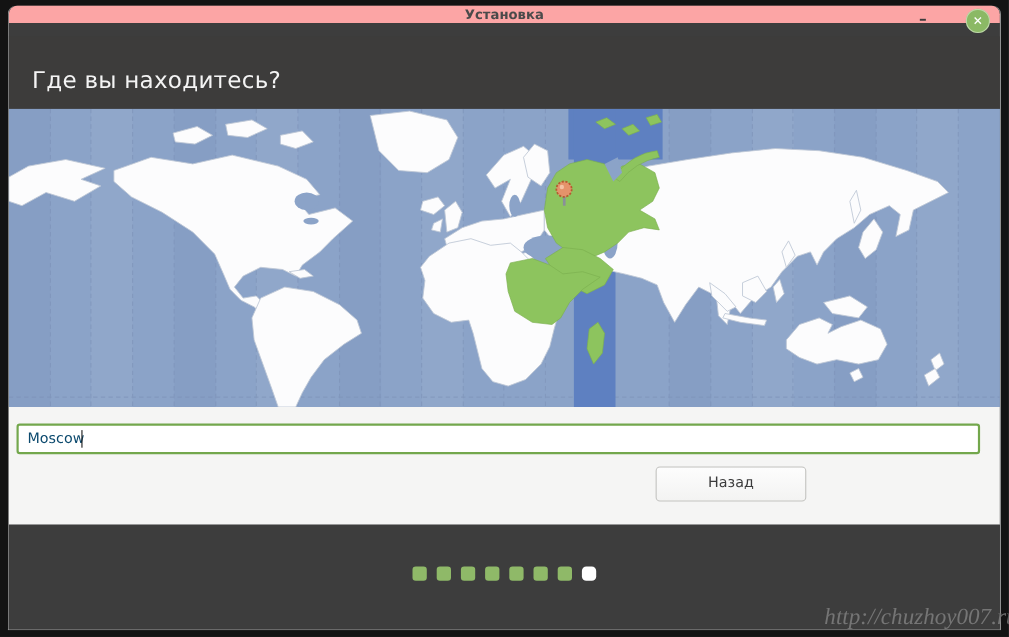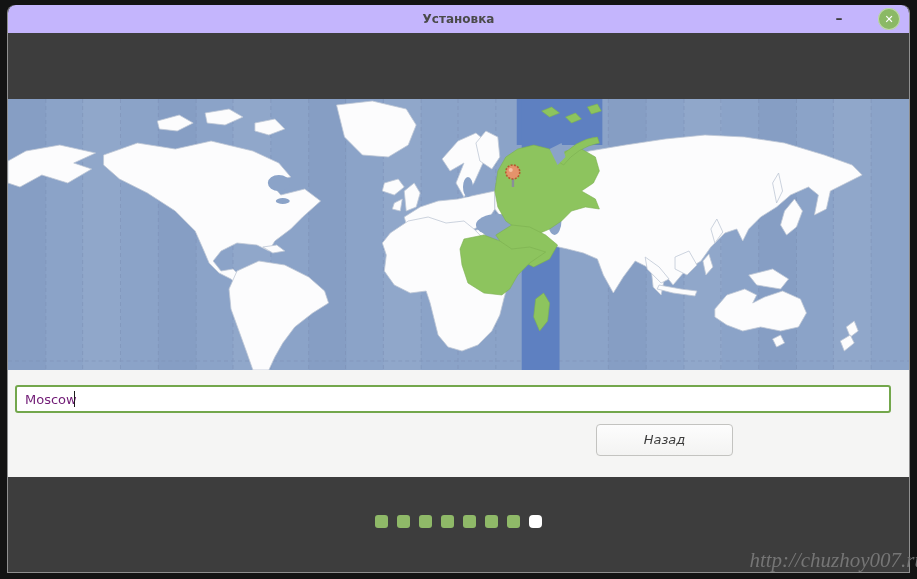--- a/index.html
+++ b/index.html
@@ -8,22 +8,22 @@
 
   .window {
     position:absolute; left:7px; top:5px; width:903px; height:568px;
     background:#3d3d3d; border-radius:8px 8px 0 0;
     border:1px solid #8f8f8f; border-top:none;
     overflow:hidden;
   }
 
   
   .titlebar {
-    position:absolute; left:0; top:0; width:100%; height:28px;
-    background:#c4b5fd; border-radius:8px 8px 0 0;
+    position:absolute; left:0; top:0; width:100%; height:16px;
+    background:#fca5a5; border-radius:8px 8px 0 0;
     display:flex; align-items:center; justify-content:center;
   }
   .titlebar-title { font-size:12px; font-weight:bold; color:#4a4a4a; }
   .win-min {
     position:absolute; right:60px; top:3px; width:20px; height:20px;
     color:#3c3c3c; font-size:14px; font-weight:bold; text-align:center; line-height:20px;
     cursor:default;
   }
   .win-close {
     position:absolute; right:9px; top:3px; width:22px; height:22px; border-radius:50%;
@@ -44,31 +44,31 @@
   
   .map-wrap { position:absolute; left:0; top:94px; width:100%; height:271px; background:#8ba3c8; }
   .map-wrap svg { display:block; width:100%; height:100%; }
 
   
   .content { position:absolute; left:0; top:365px; width:100%; height:107px; background:#f5f5f4; }
   .loc-input {
     position:absolute; left:7px; top:15px; width:876px; height:28px;
     border:2px solid #73a74c; border-radius:3px; background:#ffffff;
     font-family:"DejaVu Sans","Liberation Sans",sans-serif;
-    font-size:13px; color:#701a75; padding:0 8px; outline:none;
+    font-size:13px; color:#0c4a6e; padding:0 8px; outline:none;
   }
   .caret { position:absolute; left:66px; top:21px; width:1px; height:16px; background:#1a1a1a; }
   .btn {
     position:absolute; top:54px; height:32px;
     background:linear-gradient(#fdfdfd,#f3f3f2);
     border:1px solid #c3c3c0; border-radius:4px;
     font-family:"DejaVu Sans","Liberation Sans",sans-serif;
     font-size:13px; color:#3c3c3c; text-align:center; line-height:30px;
   }
-  .btn-back { left:588px; width:137px;font-style:italic; }
+  .btn-back { left:588px; width:137px; }
   .btn-continue { left:737px; width:147px; }
 
   
   .footer { position:absolute; left:0; top:472px; width:100%; height:94px; background:#3d3d3d; }
   .steps { position:absolute; left:0; top:38px; width:100%; display:flex; justify-content:center; gap:9px; }
   .step { width:13px; height:13px; border-radius:3px; background:#8fb968; }
   .step.current { background:#ffffff; border-radius:4px; }
 
   .watermark {
     position:absolute; right:-8px; bottom:6px;
@@ -80,20 +80,23 @@
 <body>
 
 <div class="window">
 
   <div class="titlebar">
     <span class="titlebar-title">Установка</span>
     <span class="win-min">–</span>
     <span class="win-close">✕</span>
   </div>
 
+  <div class="header">
+    <h1>Где вы находитесь?</h1>
+  </div>
 
   <div class="map-wrap">
     <svg viewBox="0 0 905 271" preserveAspectRatio="none">
 
       <rect x="0" y="0" width="905" height="271" fill="#8ba3c8"></rect>
 
       <g>
         <rect x="0" y="0" width="38" height="271" fill="#32508c" opacity="0.05"></rect>
         <rect x="75" y="0" width="38" height="271" fill="#ffffff" opacity="0.05"></rect>
         <rect x="151" y="0" width="38" height="271" fill="#32508c" opacity="0.05"></rect>

